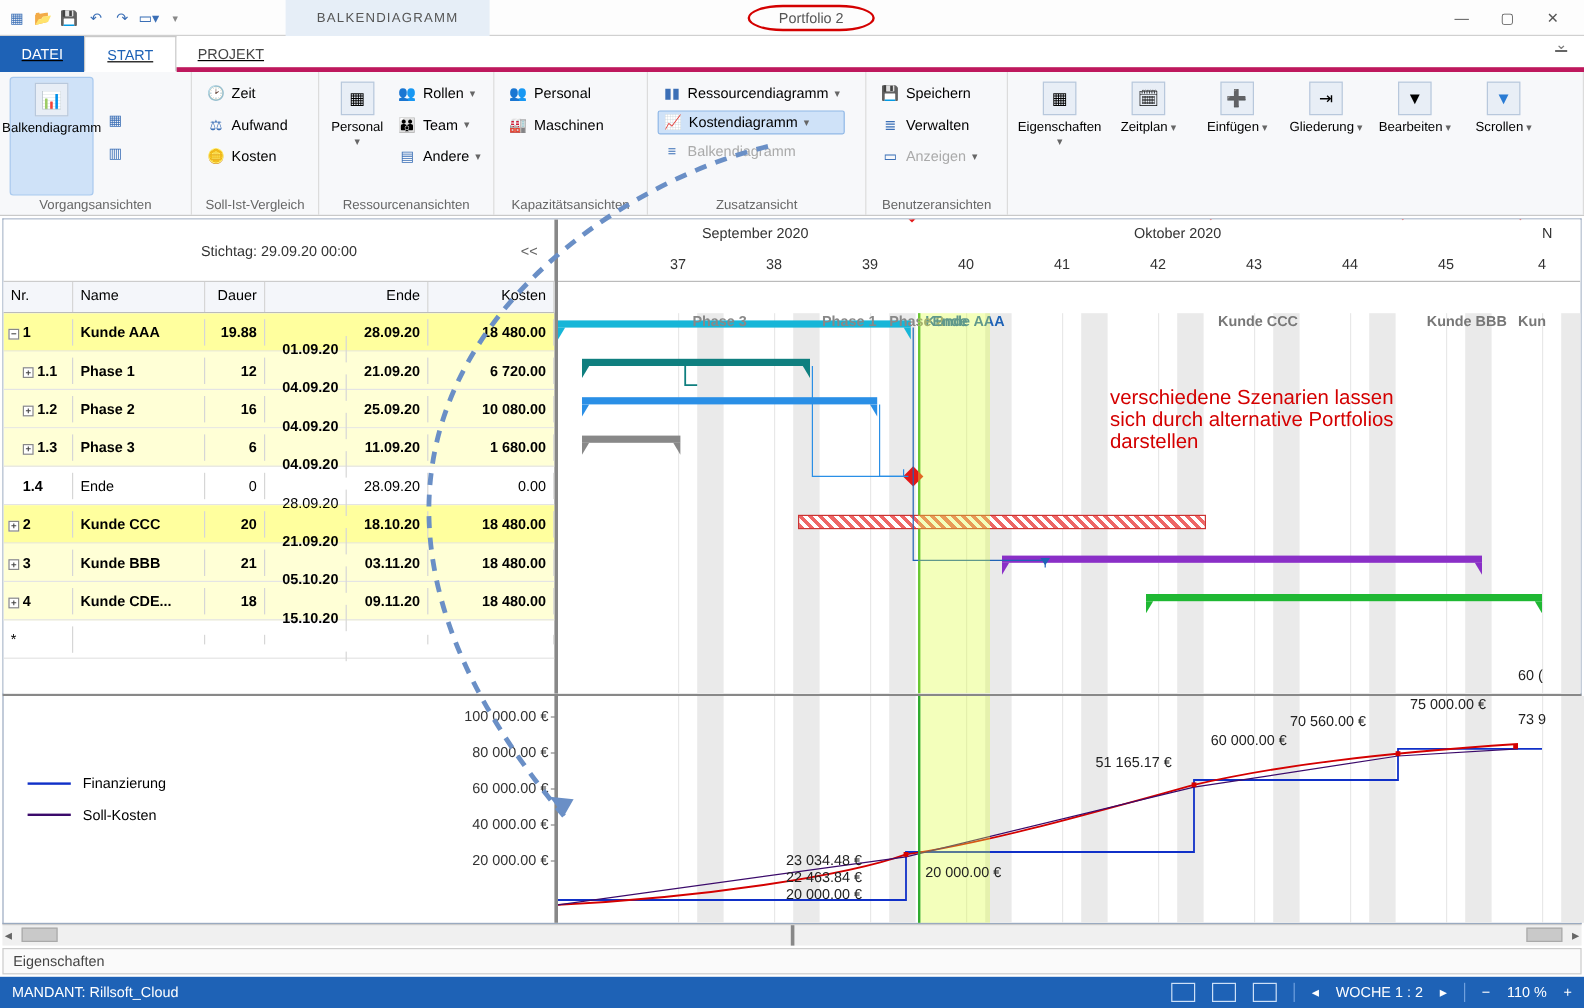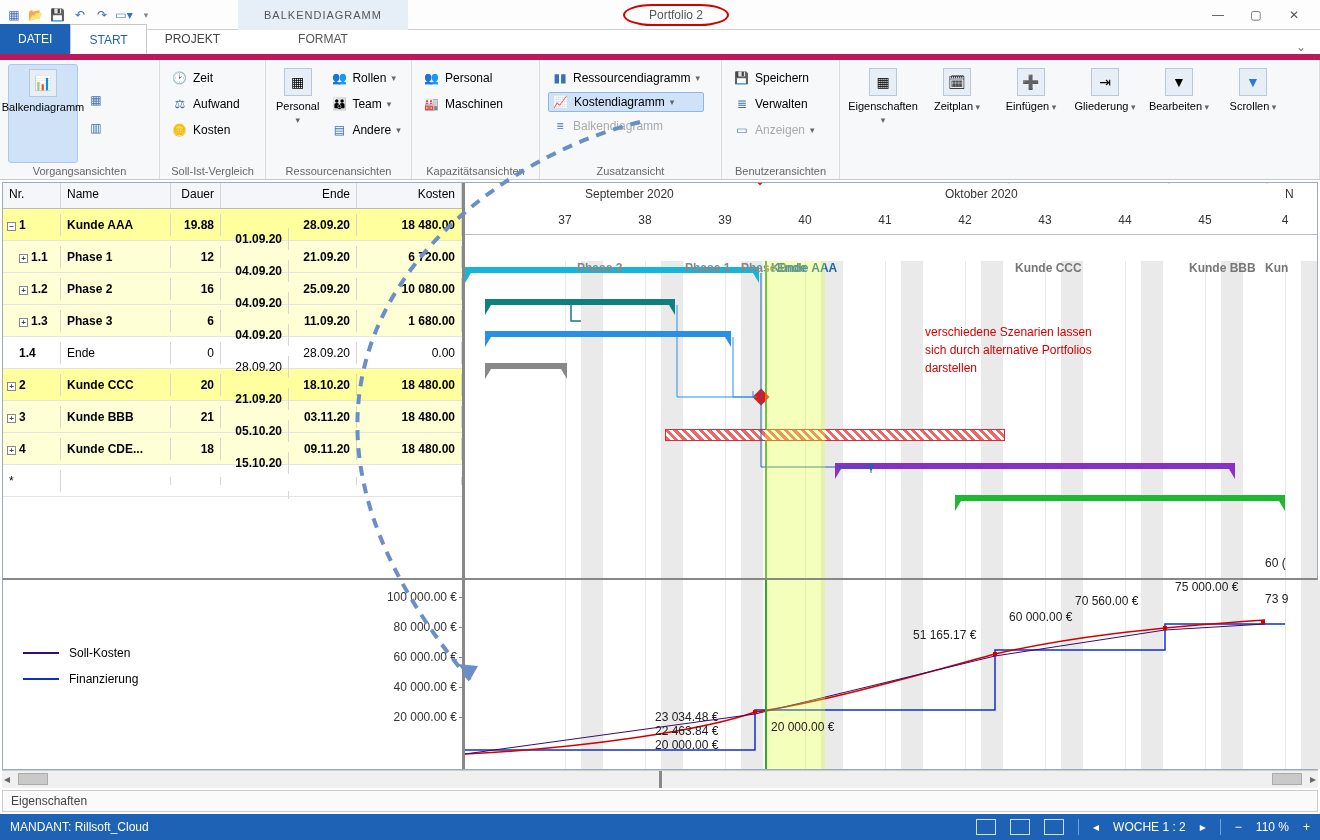--- a/index.html
+++ b/index.html
@@ -7,21 +7,21 @@
   
   .titlebar { height: 30px; display: flex; align-items: center; border-bottom: 1px solid #d0d0d0; background: #fdfdfd; }
   .qat { display: flex; gap: 2px; padding: 0 4px; align-items: center; }
   .qat .qicon { width: 20px; height: 20px; display: flex; align-items: center; justify-content: center; cursor: pointer; color:#3b6fb6;}
   .titlebar .context-tab { position:absolute; left:238px; top:0; width:170px; height:30px; background:#e6eef7; color:#555; display:flex; align-items:center; justify-content:center; font-size:11px; letter-spacing:1px;}
   .doc-title { flex:1; text-align:center; }
   .doc-title span { border:2px solid #d40000; border-radius:50%/90%; padding:2px 24px; color:#555;}
   .win-btns { display:flex; gap:10px; padding:0 12px;}
   .win-btns div { width:28px; text-align:center; color:#555; cursor:pointer;}
   
-  .filetabs { height:30px; display:flex; align-items:flex-end; border-bottom:6px solid #be185d;}
+  .filetabs { height:30px; display:flex; align-items:flex-start; border-bottom:4px solid #be185d;text-decoration:underline;}
   .filetab { padding:0 18px; height:30px; line-height:30px; color:#444; cursor:pointer;}
   .filetab.file { background:#1e62b6; color:#fff;}
   .filetab.active { border:1px solid #c9c9c9; border-bottom:1px solid #fff; color:#1e62b6; background:#fff;}
   .filetab.context { position:absolute; left:238px; width:170px; text-align:center; color:#555;}
   .collapse-caret { margin-left:auto; padding-right:14px; color:#777; cursor:pointer;}
   
   .ribbon { height:120px; background:#f7f8fa; border-bottom:1px solid #c9c9c9; display:flex;}
   .rgroup { border-right:1px solid #dcdcdc; padding:4px 8px 2px 8px; display:flex; flex-direction:column; justify-content:space-between;}
   .rgroup .body { flex:1; display:flex; gap:6px;}
   .rgroup .label { text-align:center; color:#666; font-size:11px; padding-top:2px;}
@@ -61,21 +61,21 @@
   .vgrid { position:absolute; top:0; bottom:0; width:1px; background:#e8e8e8;}
   .wkend { position:absolute; top:0; bottom:0; background:#eaeaea;}
   .today { position:absolute; top:0; bottom:0; width:2px; background:#2faa2f;}
   .bar { position:absolute; height:8px; border-radius:0;}
   .barlabel { position:absolute; font-weight:700; color:#888; font-size:12px;}
   .sumbar { position:absolute; height:10px;}
   .sumbar::before,.sumbar::after{content:"";position:absolute;top:0;border-top:10px solid currentColor;}
   .sumbar::before{left:0;border-right:6px solid transparent;}
   .sumbar::after{right:0;border-left:6px solid transparent;}
   .diamond { position:absolute; width:12px; height:12px; transform:rotate(45deg);}
-  .annotation { position:absolute; color:#d40000; font-size:12px; line-height:18px;}
+  .annotation { position:absolute; color:#d40000; font-size:17px; line-height:18px;}
   .hatch{ background:repeating-linear-gradient(45deg,#e66,#e66 3px,#fff 3px,#fff 6px); border:1px solid #c33;}
   
   .legend { width:462px; border-right:3px solid #888; padding:60px 20px 10px 20px;}
   .legend .lg { display:flex; align-items:center; gap:10px; height:26px;}
   .legend .line { width:36px; height:2px;}
   .costchart { flex:1; position:relative;}
   .ytick { position:absolute; left:-110px; width:100px; text-align:right; color:#333; font-size:12px;}
   .ptlab { position:absolute; font-size:12px; color:#222; white-space:nowrap;}
   
   .hscroll { height:18px; border-top:1px solid #ccc; display:flex; background:#f0f0f0;}
@@ -110,21 +110,20 @@
     <div>—</div>
     <div>▢</div>
     <div>✕</div>
   </div>
 </div>
 
 <div class="filetabs">
   <div class="filetab file">DATEI</div>
   <div class="filetab active">START</div>
   <div class="filetab">PROJEKT</div>
-  <div class="filetab context">FORMAT</div>
   <div class="collapse-caret">⌄</div>
 </div>
 
 <div class="ribbon">
   <div class="rgroup" style="width:160px">
     <div class="body">
       <div class="bigbtn primary">
         <div class="ico">📊</div>
         <div class="txt">Balkendiagramm</div>
       </div>
@@ -268,20 +267,24 @@
         </div>
     </div>
     <div class="label">&nbsp;</div>
   </div>
 </div>
 
 <div class="workspace">
   <div class="upper">
 
     <div class="leftpane">
+      <div class="stich">
+        <span>Stichtag: 29.09.20 00:00</span>
+        <span class="back">&lt;&lt;</span>
+      </div>
       <div class="ghead">
         <div class="c-nr">Nr.</div>
         <div class="c-name">Name</div>
         <div class="c-dauer">Dauer</div>
         <div class="c-anfang">Anfang</div>
         <div class="c-ende">Ende</div>
         <div class="c-kosten">Kosten</div>
       </div>
       <div class="gbody" id="gbody">
           <div class="grow bold sum">
@@ -443,26 +446,26 @@
 darstellen</div>
 
         <div style="position:absolute;left:300px;top:0;bottom:0;width:60px;background:rgba(220,255,60,.35);pointer-events:none"></div>
       </div>
     </div>
   </div>
 
   <div class="lower">
     <div class="legend">
       <div class="lg">
+          <div class="line" style="background:#1030c8"></div>
+          <span>Finanzierung</span>
+        </div>
+      <div class="lg">
           <div class="line" style="background:#3b0a6b"></div>
           <span>Soll-Kosten</span>
-        </div>
-      <div class="lg">
-          <div class="line" style="background:#1030c8"></div>
-          <span>Finanzierung</span>
         </div>
     </div>
     <div class="costchart" id="costchart">
         <div class="vgrid" style="left: 820px;"></div>
         <div class="wkend" style="left: 836px; width: 22px;"></div>
         <div class="vgrid" style="left: 740px;"></div>
         <div class="wkend" style="left: 756px; width: 22px;"></div>
         <div class="vgrid" style="left: 660px;"></div>
         <div class="wkend" style="left: 676px; width: 22px;"></div>
         <div class="vgrid" style="left: 580px;"></div>

